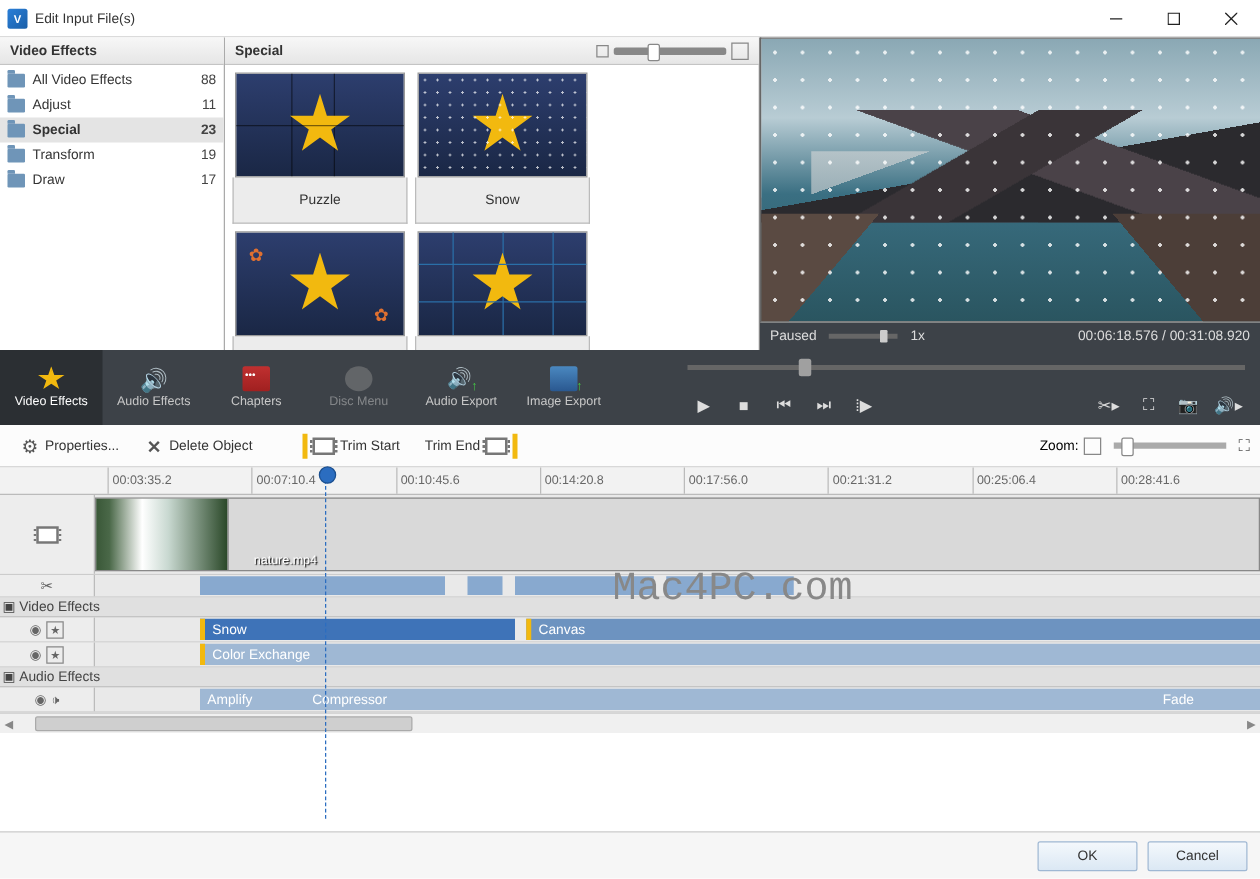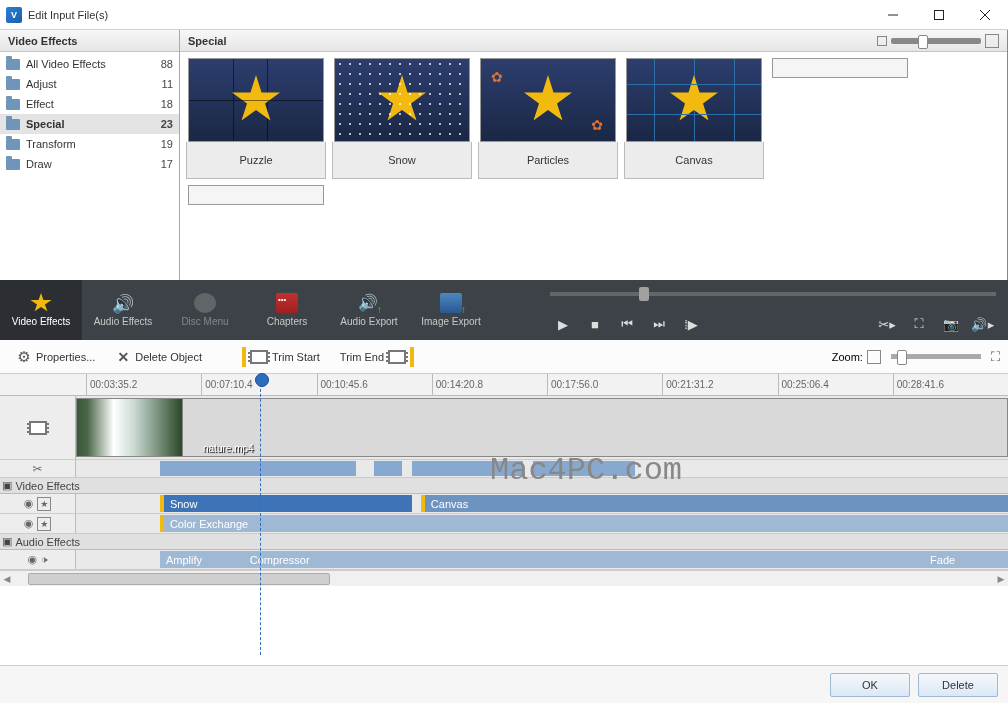--- a/index.html
+++ b/index.html
@@ -192,25 +192,20 @@
       <div class="cat-item">
           <span class="fi"></span>
           <span>All Video Effects</span>
           <span class="cnt">88</span>
         </div>
       <div class="cat-item">
           <span class="fi"></span>
           <span>Adjust</span>
           <span class="cnt">11</span>
         </div>
-      <div class="cat-item">
-          <span class="fi"></span>
-          <span>Effect</span>
-          <span class="cnt">18</span>
-        </div>
       <div class="cat-item sel">
           <span class="fi"></span>
           <span>Special</span>
           <span class="cnt">23</span>
         </div>
       <div class="cat-item">
           <span class="fi"></span>
           <span>Transform</span>
           <span class="cnt">19</span>
         </div>
@@ -259,39 +254,53 @@
         </div>
       <div class="thumb partial">
           <div class="img"></div>
         </div>
       <div class="thumb partial">
           <div class="img"></div>
         </div>
     </div>
   </div>
 
+  <div class="preview">
+    <div class="preview-img">
+      <div class="mtns"></div>
+        <div class="snow-on-mtn"></div>
+        <div class="mtns-fr"></div>
+        <div class="snow-overlay"></div>
+    </div>
+    <div class="preview-bar">
+      <span>Paused</span>
+      <span class="pv-slider"></span>
+      <span>1x</span>
+      <span class="tm"><span>00:06:18.576</span><span> / </span><span>00:31:08.920</span></span>
+    </div>
+  </div>
 </div>
 
 <div class="dark-bar">
   <div class="dark-tabs">
     <div class="dtab sel">
         <span class="ic ic-star"></span>
         <span class="lbl">Video Effects</span>
       </div>
     <div class="dtab">
         <span class="ic ic-spk"></span>
         <span class="lbl">Audio Effects</span>
       </div>
+    <div class="dtab">
+        <span class="ic ic-chap"></span>
+        <span class="lbl">Chapters</span>
+      </div>
     <div class="dtab dis">
         <span class="ic ic-disc"></span>
         <span class="lbl">Disc Menu</span>
-      </div>
-    <div class="dtab">
-        <span class="ic ic-chap"></span>
-        <span class="lbl">Chapters</span>
       </div>
     <div class="dtab">
         <span class="ic ic-aex"></span>
         <span class="lbl">Audio Export</span>
       </div>
     <div class="dtab">
         <span class="ic ic-iex"></span>
         <span class="lbl">Image Export</span>
       </div>
   </div>
@@ -436,14 +445,14 @@
     <div class="thm"></div>
     <div style="flex:1"></div>
     <span class="arr">▶</span>
   </div>
 </div>
 
 <div class="watermark">Mac4PC.com</div>
 
 <div class="footer">
   <div class="fbtn">OK</div>
-  <div class="fbtn">Delete</div>
+  <div class="fbtn">Cancel</div>
 </div>
 
 </body></html>

